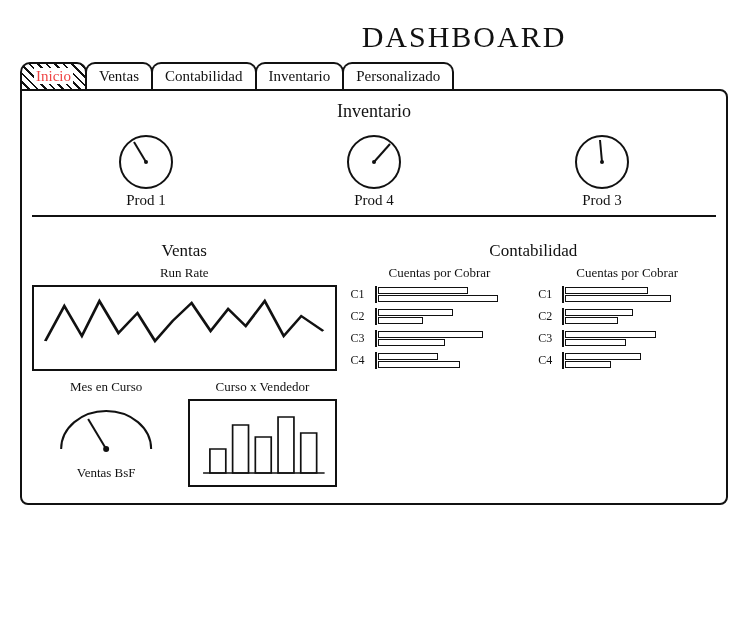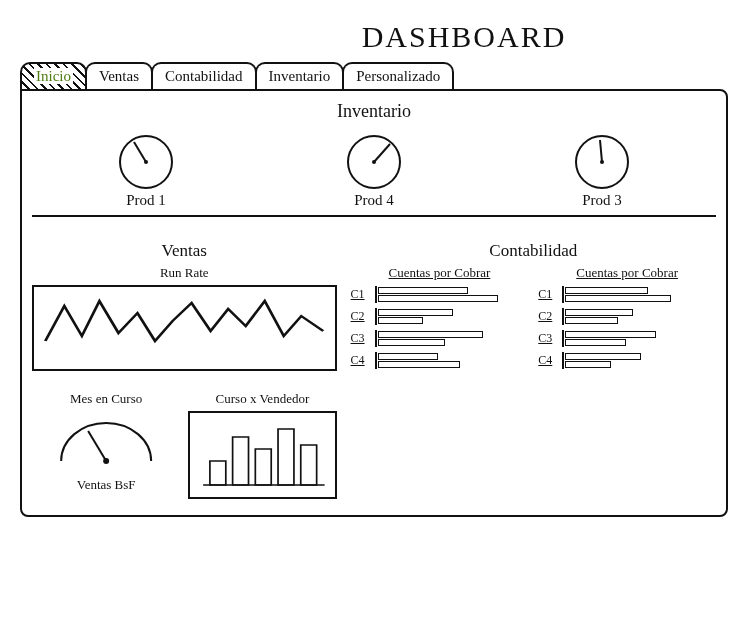--- a/index.html
+++ b/index.html
@@ -27,21 +27,21 @@
     border-bottom: none;
     border-radius: 10px 10px 0 0;
     padding: 4px 12px;
     font-size: 15px;
     margin-right: -2px;
     background: #fff;
     cursor: pointer;
   }
   .tab.active {
     background: repeating-linear-gradient(45deg,#fff,#fff 4px,#111 4px,#111 6px);
-    color: #4d7c0f;
+    color: #ef4444;
   }
   .tab.active span {
     background: #fff;
     padding: 0 2px;
   }
   .frame {
     border: 2px solid #111;
     border-radius: 0 8px 8px 8px;
     padding: 8px 10px 16px 10px;
   }
@@ -78,27 +78,26 @@
     font-size: 13px;
     margin: 2px 0 4px 0;
   }
   .sketch-box {
     border: 2px solid #111;
     padding: 4px;
   }
   .row2 {
     display: flex;
     gap: 8px;
-    margin-top: 18px;
+    margin-top: 6px;
   }
   .row2 > div { flex: 1; }
   .accts {
     display: flex;
     gap: 10px;
-    text-decoration: underline;
   }
   .acct-col { flex: 1; }
   .acct-head {
     text-align: center;
     font-size: 13px;
     margin-bottom: 4px;
   }
   .bar-row {
     display: flex;
     align-items: center;

